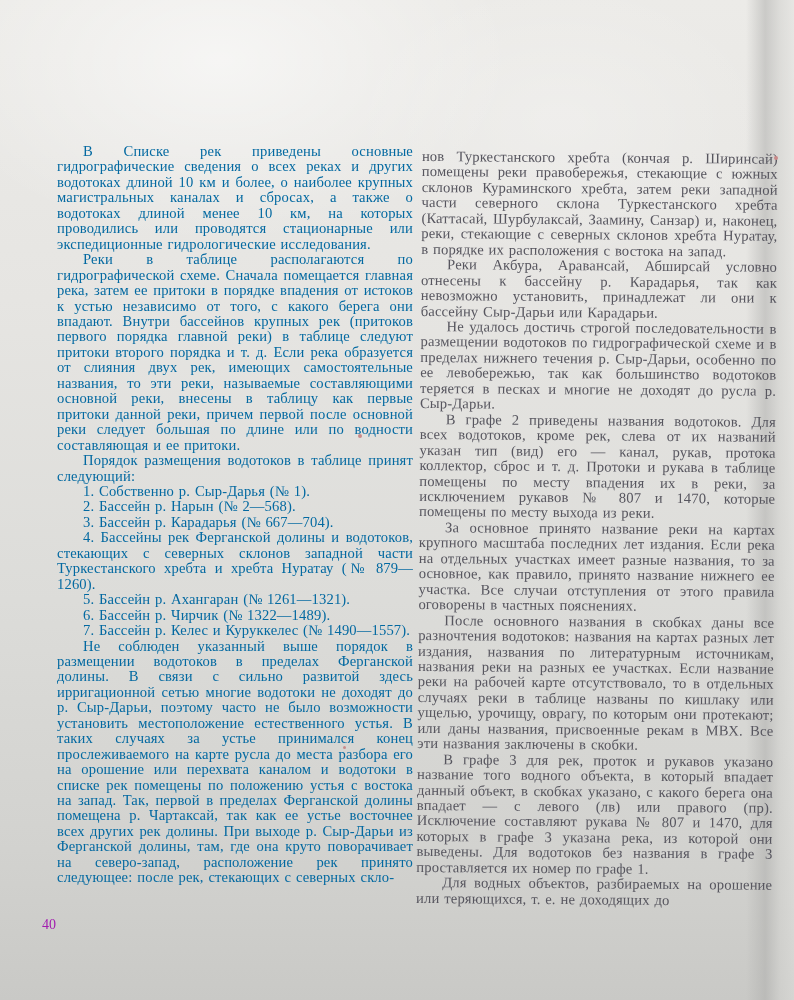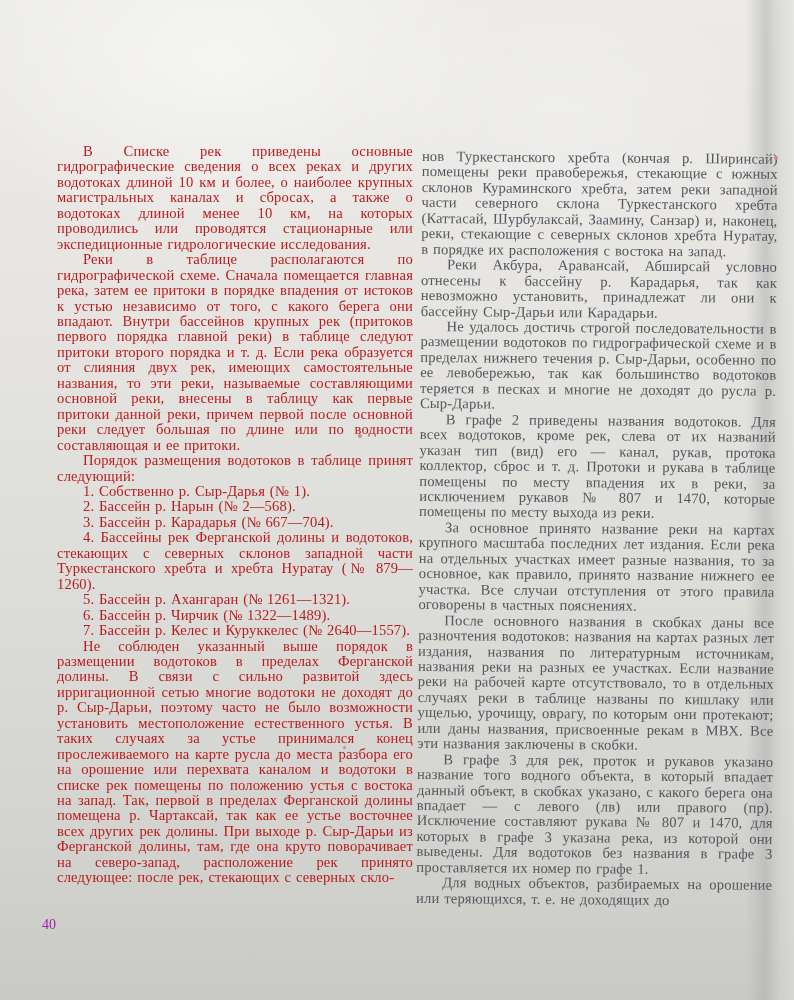--- a/index.html
+++ b/index.html
@@ -37,21 +37,21 @@
       font-size: 14.6px;
       line-height: 15.45px;
       text-align: justify;
       letter-spacing: 0.15px;
       word-spacing: 1px;
     }
     .col-left {
       left: 57px;
       top: 144px;
       width: 356px;
-      color: #b91c1c;
+      color: #0369a1;
     }
     .col-right {
       left: 422px;
       top: 149px;
       width: 356px;
       color: #57565f;
       transform: rotate(0.45deg);
       transform-origin: top left;
     }
     .column p {
@@ -88,21 +88,21 @@
 <div class="column col-left">
   <p>В Списке рек приведены основные гидрографические сведения о всех реках и других водотоках длиной 10 км и более, о наиболее крупных магистральных каналах и сбросах, а также о водотоках длиной менее 10 км, на которых проводились или проводятся стационарные или экспедиционные гидрологические исследования.</p>
   <p>Реки в таблице располагаются по гидрографической схеме. Сначала помещается главная река, затем ее притоки в порядке впадения от истоков к устью независимо от того, с какого берега они впадают. Внутри бассейнов крупных рек (притоков первого порядка главной реки) в таблице следуют притоки второго порядка и т. д. Если река образуется от слияния двух рек, имеющих самостоятельные названия, то эти реки, называемые составляющими основной реки, внесены в таблицу как первые притоки данной реки, причем первой после основной реки следует бо́льшая по длине или по водности составляющая и ее притоки.</p>
   <p>Порядок размещения водотоков в таблице принят следующий:</p>
   <p class="list-item">1. Собственно р. Сыр-Дарья (№ 1).</p>
   <p class="list-item">2. Бассейн р. Нарын (№ 2—568).</p>
   <p class="list-item">3. Бассейн р. Карадарья (№ 667—704).</p>
   <p class="list-item">4. Бассейны рек Ферганской долины и водотоков, стекающих с северных склонов западной части Туркестанского хребта и хребта Нуратау (№ 879—1260).</p>
   <p class="list-item">5. Бассейн р. Ахангаран (№ 1261—1321).</p>
   <p class="list-item">6. Бассейн р. Чирчик (№ 1322—1489).</p>
-  <p class="list-item">7. Бассейн р. Келес и Куруккелес (№ 2640—1557).</p>
+  <p class="list-item">7. Бассейн р. Келес и Куруккелес (№ 1490—1557).</p>
   <p>Не соблюден указанный выше порядок в размещении водотоков в пределах Ферганской долины. В связи с сильно развитой здесь ирригационной сетью многие водотоки не доходят до р. Сыр-Дарьи, поэтому часто не было возможности установить местоположение естественного устья. В таких случаях за устье принимался конец прослеживаемого на карте русла до места разбора его на орошение или перехвата каналом и водотоки в списке рек помещены по положению устья с востока на запад. Так, первой в пределах Ферганской долины помещена р. Чартаксай, так как ее устье восточнее всех других рек долины. При выходе р. Сыр-Дарьи из Ферганской долины, там, где она круто поворачивает на северо-запад, расположение рек принято следующее: после рек, стекающих с северных скло-</p>
 </div>
 
 <div class="column col-right">
   <p class="cont">нов Туркестанского хребта (кончая р. Ширинсай) помещены реки правобережья, стекающие с южных склонов Кураминского хребта, затем реки западной части северного склона Туркестанского хребта (Каттасай, Шурбулаксай, Заамину, Санзар) и, наконец, реки, стекающие с северных склонов хребта Нуратау, в порядке их расположения с востока на запад.</p>
   <p>Реки Акбура, Аравансай, Абширсай условно отнесены к бассейну р. Карадарья, так как невозможно установить, принадлежат ли они к бассейну Сыр-Дарьи или Карадарьи.</p>
   <p>Не удалось достичь строгой последовательности в размещении водотоков по гидрографической схеме и в пределах нижнего течения р. Сыр-Дарьи, особенно по ее левобережью, так как большинство водотоков теряется в песках и многие не доходят до русла р. Сыр-Дарьи.</p>
   <p>В графе 2 приведены названия водотоков. Для всех водотоков, кроме рек, слева от их названий указан тип (вид) его — канал, рукав, протока коллектор, сброс и т. д. Протоки и рукава в таблице помещены по месту впадения их в реки, за исключением рукавов № 807 и 1470, которые помещены по месту выхода из реки.</p>
   <p>За основное принято название реки на картах крупного масштаба последних лет издания. Если река на отдельных участках имеет разные названия, то за основное, как правило, принято название нижнего ее участка. Все случаи отступления от этого правила оговорены в частных пояснениях.</p>
   <p>После основного названия в скобках даны все разночтения водотоков: названия на картах разных лет издания, названия по литературным источникам, названия реки на разных ее участках. Если название реки на рабочей карте отсутствовало, то в отдельных случаях реки в таблице названы по кишлаку или ущелью, урочищу, оврагу, по которым они протекают; или даны названия, присвоенные рекам в МВХ. Все эти названия заключены в скобки.</p>

